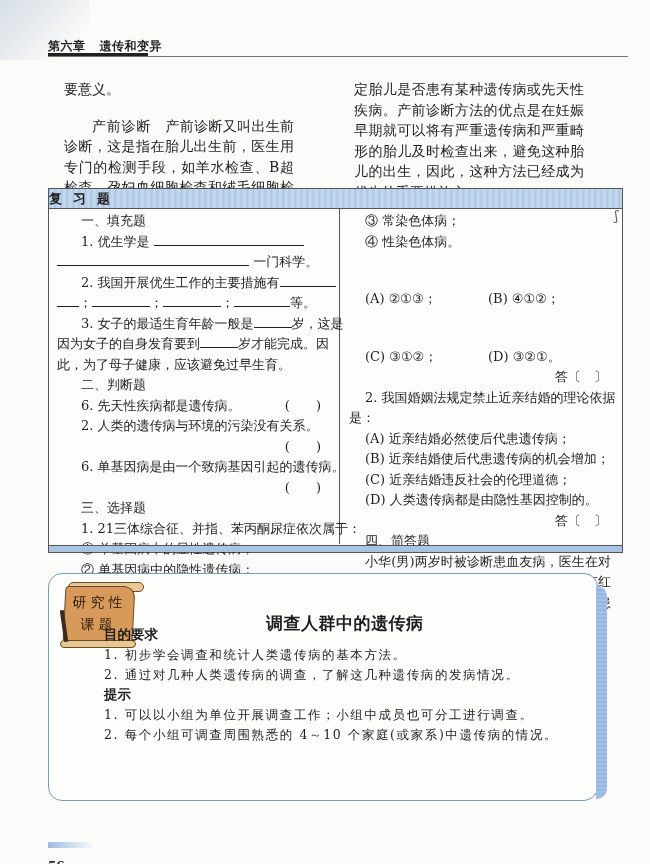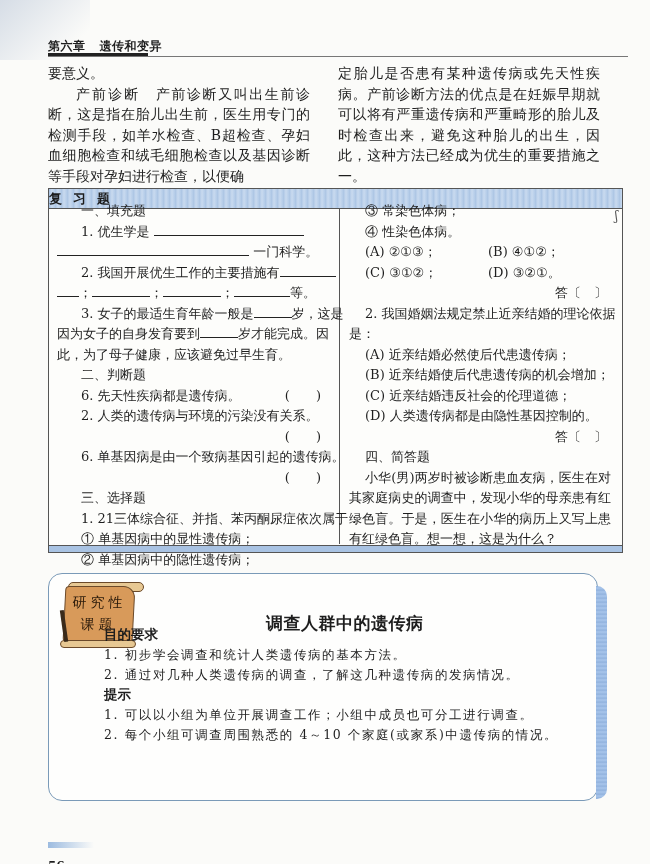--- a/index.html
+++ b/index.html
@@ -24,21 +24,21 @@
   }
   .header-rule-thin {
     position: absolute; left: 48px; top: 56px; width: 580px; height: 1px; background: #777;
   }
   
   .top-col {
     position: absolute; top: 63px; font-size: 14px; line-height: 20.5px; text-align: justify;
   }
   .top-col.left { left: 48px; width: 262px; }
   .top-col.right { left: 338px; width: 262px; }
-  .top-col p { margin: 0; }
+  .top-col p { margin: 16px; }
   .indent { text-indent: 28px; }
   .term { letter-spacing: 0.5px; }
 
   
   .review-box {
     position: absolute; left: 48px; top: 188px; width: 573px; height: 363px;
     border: 1px solid #555; background: #fdfdfb;
   }
   .review-banner {
     height: 19px; border-bottom: 1px solid #555;
@@ -46,31 +46,31 @@
     text-align: left; font-family: "DejaVu Sans", sans-serif; font-weight: bold;
     font-size: 13px; line-height: 19px; letter-spacing: 11px; color: #1b1b1b;
   }
   .review-divider {
     position: absolute; left: 290px; top: 20px; width: 1px; height: 335px; background: #555;
   }
   .review-bottom-band {
     position: absolute; left: 0; bottom: 0; width: 100%; height: 6px;
     background: #a9c3e3; border-top: 1px solid #555;
   }
-  .rcol { position: absolute; top: 12px; font-size: 13px; line-height: 20.5px; }
+  .rcol { position: absolute; top: 22px; font-size: 13px; line-height: 20.5px; }
   .rcol.left { left: 8px; width: 272px; }
   .rcol.right { left: 300px; width: 262px; }
   .line { white-space: nowrap; }
   .ind1 { padding-left: 24px; }
   .ind2 { padding-left: 16px; }
   .blank { display: inline-block; border-bottom: 1px solid #222; height: 13px; vertical-align: baseline; }
   .paren { float: right; margin-right: 8px; }
   .paren-line { text-align: right; padding-right: 8px; }
   .opts { display: flex; padding-left: 16px; }
-  .opts span { width: 150px; }
+  .opts span { width: 150px; margin-top: 37px; }
   .answer { text-align: right; padding-right: 4px; }
   .wrap { white-space: normal; }
   .small-mark { position: absolute; right: 4px; top: 20px; font-size: 12px; color: #555; }
 
   
   .research-card {
     position: absolute; left: 48px; top: 573px; width: 548px; height: 226px;
     border: 1px solid #7a9ab8; border-radius: 14px; background: #fefefd;
   }
   .research-edge {

